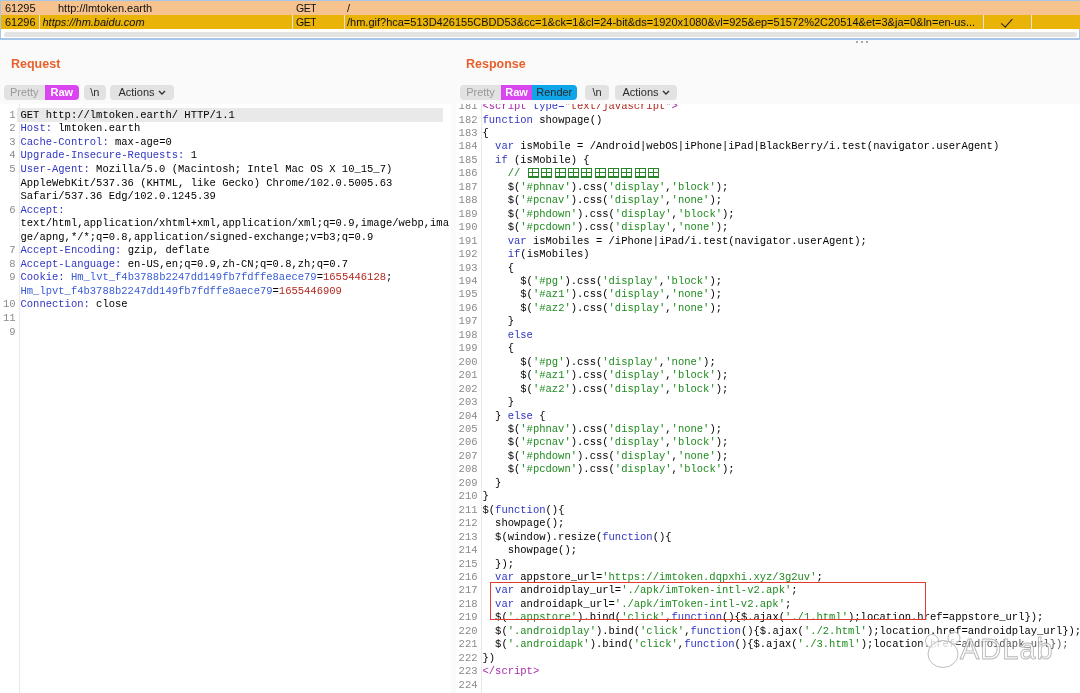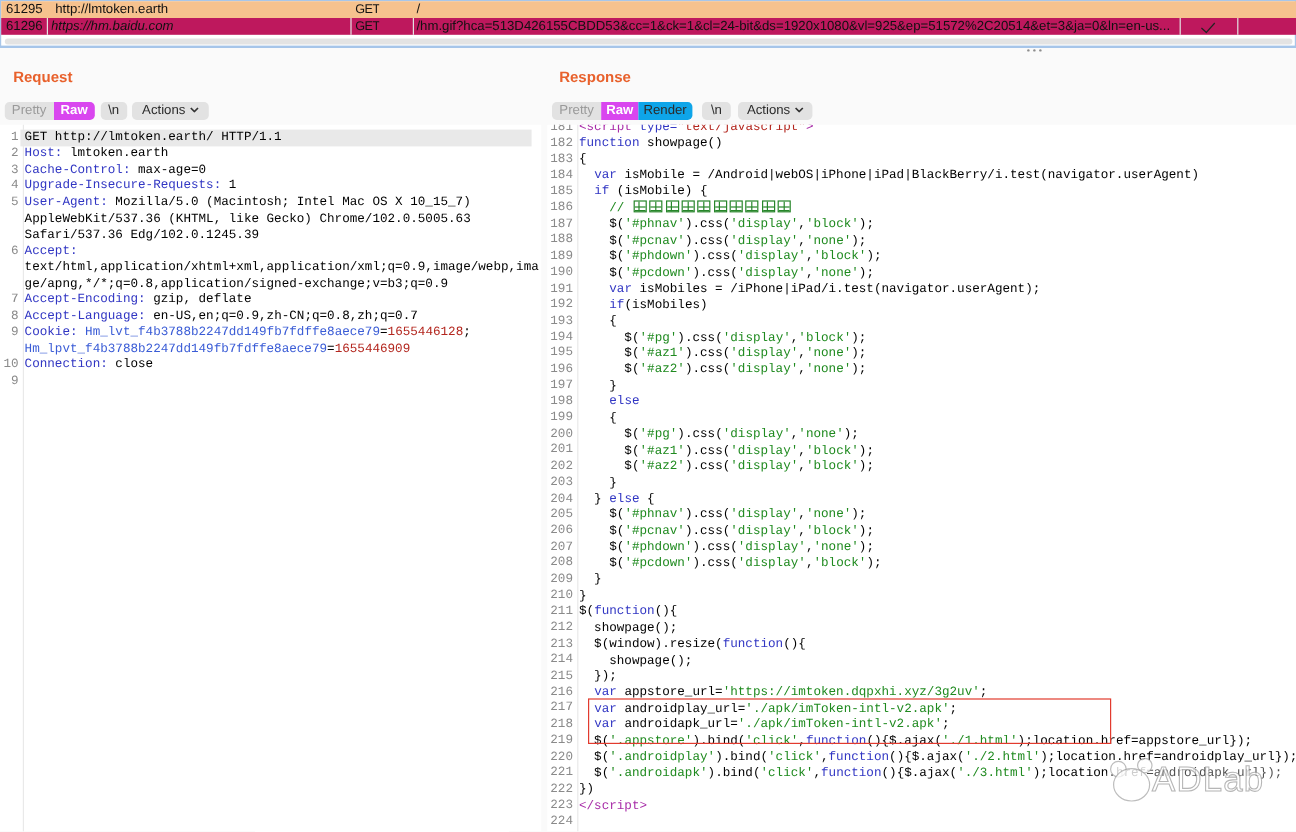--- a/index.html
+++ b/index.html
@@ -7,21 +7,21 @@
 body { font-family:"Liberation Sans",sans-serif; background:#fafafa; position:relative; overflow:hidden; }
 .abs { position:absolute; }
 .mono { font-family:"Liberation Mono",monospace; font-size:10.5px; line-height:13.45px; }
 
 
 #toptable { left:0; top:0; width:1080px; height:39px; background:#fff;
   border-top:1px solid #a8c6e8; border-left:1px solid #a8c6e8; border-right:1px solid #a8c6e8; }
 .trow { position:absolute; left:0; width:1079px; height:14px; font-size:11px; color:#111; }
 .trow .c { position:absolute; top:0; height:14px; line-height:14px; white-space:nowrap; overflow:hidden; }
 #row1 { top:0; background:#f6c28e; }
-#row2 { top:14px; background:#be185d; }
+#row2 { top:14px; background:#eab308; }
 #row2 .sep { position:absolute; top:0; width:1px; height:14px; background:#e3e3e3; }
 #hthumb { left:3px; top:30.5px; width:1073px; height:5.2px; background:#e3e3e3; border-radius:3px; }
 #bluebar { left:0; top:38px; width:1080px; height:1.9px; background:#a6c5e9; }
 .dot { position:absolute; top:41px; width:2.4px; height:2.4px; border-radius:50%; background:#8d8d8d; }
 #check { left:1003px; top:14.5px; width:5.5px; height:10.5px; border-right:1.7px solid #222; border-bottom:1.7px solid #222; transform:rotate(42deg); }
 
 
 .ptitle { top:57px; font-size:12.5px; font-weight:bold; color:#e8612c; }
 .pillrow { top:85px; height:14.6px; }
 .pill { position:absolute; top:0; height:14.6px; background:#e2e2e2; border-radius:4px;
@@ -60,21 +60,21 @@
    linear-gradient(#27862a,#27862a) 0 100%/100% 1.1px no-repeat; }
 
 #wm { left:903px; top:626px; width:180px; height:56px; }
 </style>
 </head>
 <body>
 
 <div id="toptable" class="abs">
   <div id="row1" class="trow">
     <div class="c" style="left:4px;">61295</div>
-    <div class="c" style="left:45px;">http://lmtoken.earth</div>
+    <div class="c" style="left:57px;">http://lmtoken.earth</div>
     <div class="c" style="left:295px;font-size:10.5px;letter-spacing:-0.4px;">GET</div>
     <div class="c" style="left:346px;width:633px;">/</div>
   </div>
   <div id="row2" class="trow">
     <div class="sep" style="left:38px;"></div>
     <div class="sep" style="left:291px;"></div>
     <div class="sep" style="left:343px;"></div>
     <div class="sep" style="left:982px;"></div>
     <div class="sep" style="left:1030px;"></div>
     <div class="c" style="left:4px;">61296</div>
@@ -146,20 +146,24 @@
         <span class="num">8</span>
         <div class="txt"><span class="navy">Accept-Language:</span> en-US,en;q=0.9,zh-CN;q=0.8,zh;q=0.7</div>
       </div>
     <div class="reqline">
         <span class="num">9</span>
         <div class="txt"><span class="navy">Cookie:</span> <span class="cnm">Hm_lvt_f4b3788b2247dd149fb7fdffe8aece79</span>=<span class="red">1655446128</span>; <span class="cnm">Hm_lpvt_f4b3788b2247dd149fb7fdffe8aece79</span>=<span class="red">1655446909</span></div>
       </div>
     <div class="reqline">
         <span class="num">10</span>
         <div class="txt"><span class="navy">Connection:</span> close</div>
+      </div>
+    <div class="reqline">
+        <span class="num">11</span>
+        <div class="txt"> </div>
       </div>
     <div class="reqline">
         <span class="num">9</span>
         <div class="txt"> </div>
       </div>
   </div>
 </div>
 <div class="gutsep" style="left:18.7px;"></div>
 
 <div class="abs editor mono" style="left:456px;width:624px;">

